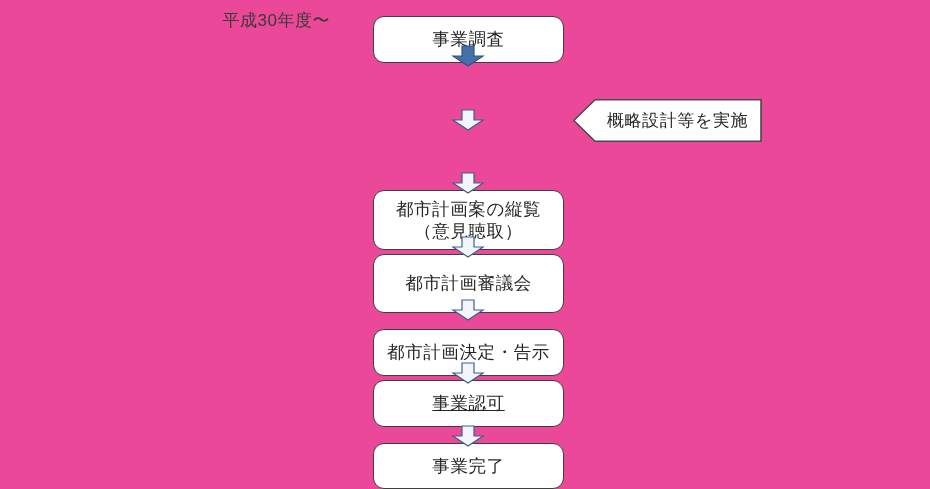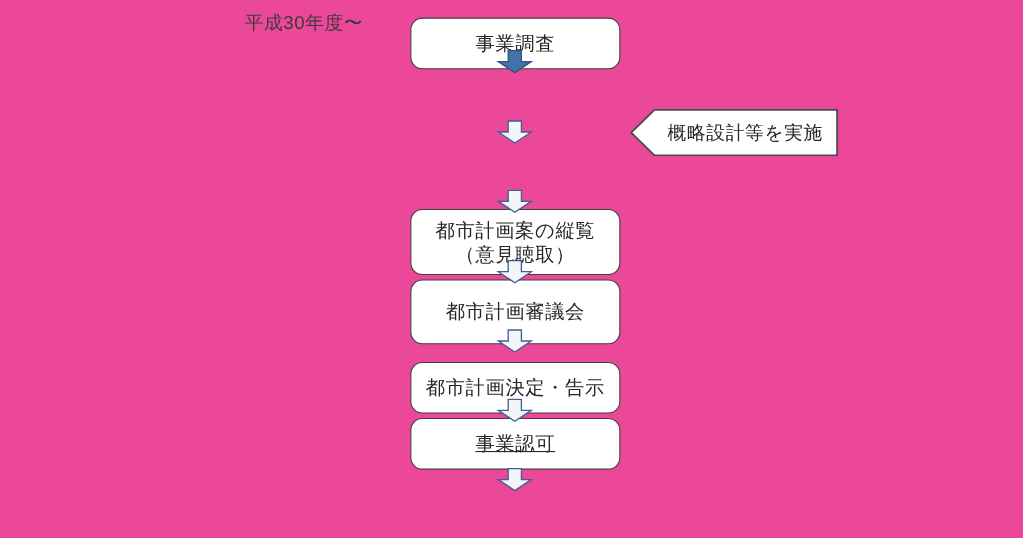--- a/index.html
+++ b/index.html
@@ -104,20 +104,23 @@
   </div>
   <div class="node" style="top:254px; height:59px;font-family:Liberation Serif, serif;">
     <span class="node-text">都市計画審議会</span>
   </div>
   <div class="node" style="top:317px; height:47px;margin-top:12px;">
     <span class="node-text">都市計画決定・告示</span>
   </div>
   <div class="node" style="top:380px; height:47px;text-decoration:underline;">
     <span class="node-text">事業認可</span>
   </div>
+  <div class="node" style="top:443px; height:46px;">
+    <span class="node-text">事業完了</span>
+  </div>
 
   <div class="arrow" style="left:451px; top:45px;">
     <svg viewBox="0 0 34 22" preserveAspectRatio="none">
       <polygon points="11,1 23,1 23,11 32,11 17,21 2,11 11,11" fill="#4472a8" stroke="#2e5585" stroke-width="1.2"></polygon>
     </svg>
   </div>
   <div class="arrow" style="left:451px; top:109px;">
     <svg viewBox="0 0 34 22" preserveAspectRatio="none">
       <polygon points="11,1 23,1 23,11 32,11 17,21 2,11 11,11" fill="#f2f6fb" stroke="#3f5f8f" stroke-width="1.2"></polygon>
     </svg>

